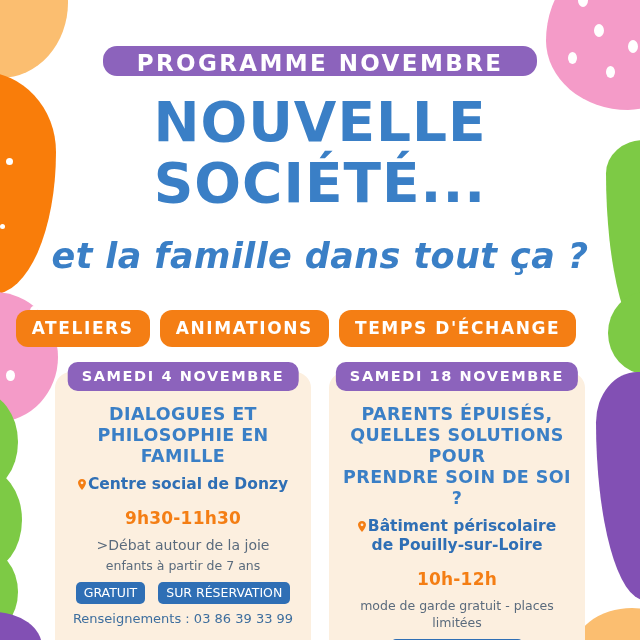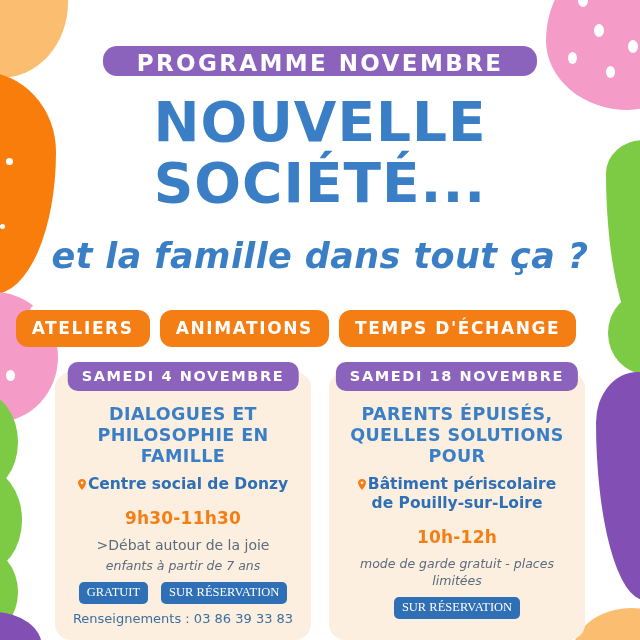--- a/index.html
+++ b/index.html
@@ -228,30 +228,28 @@
   }
   .note {
     color: #5A6B7D;
     font-size: 14px;
     line-height: 18px;
     margin-bottom: 3px;
   }
   .note-italic {
     color: #5A6B7D;
     font-size: 12.5px;
-    font-style: italic;
     line-height: 17px;
     margin-bottom: 8px;
   }
   .badges {
     display: flex;
     justify-content: center;
     gap: 13px;
     margin-bottom: 7px;
-    font-family: Liberation Serif, serif;
   }
   .badge {
     background: #2F6FB5;
     color: #ffffff;
     border-radius: 5px;
     padding: 3px 8px 4px 8px;
     font-size: 12.5px;
     white-space: nowrap;
   }
   .info {
@@ -336,28 +334,29 @@
             </svg>
         </span><span>Centre social de Donzy</span>
       </div>
       <div class="hours">9h30-11h30</div>
       <div class="note">&gt;Débat autour de la joie</div>
       <div class="note-italic">enfants à partir de 7 ans</div>
       <div class="badges">
         <span class="badge">GRATUIT</span>
         <span class="badge">SUR RÉSERVATION</span>
       </div>
-      <div class="info">Renseignements : 03 86 39 33 83</div>
+      <div class="info">Renseignements : 03 86 39 33 99</div>
     </div>
 
     <div class="card">
       <div class="date-badge">SAMEDI 18 NOVEMBRE</div>
       <div class="card-title">
         <div>PARENTS ÉPUISÉS,</div>
         <div>QUELLES SOLUTIONS POUR</div>
+        <div>PRENDRE SOIN DE SOI ?</div>
       </div>
       <div class="loc-row">
         <span class="pin">
           <svg viewBox="0 0 8 11" width="8" height="11">
               <path d="M4 0C1.8 0 0 1.7 0 3.8 0 6.6 4 11 4 11s4-4.4 4-7.2C8 1.7 6.2 0 4 0z" fill="#F47E14"></path>
               <circle cx="4" cy="3.8" r="1.4" fill="#FCEFDF"></circle>
             </svg>
         </span><span>Bâtiment périscolaire</span>
         <div>de Pouilly-sur-Loire</div>
       </div>

